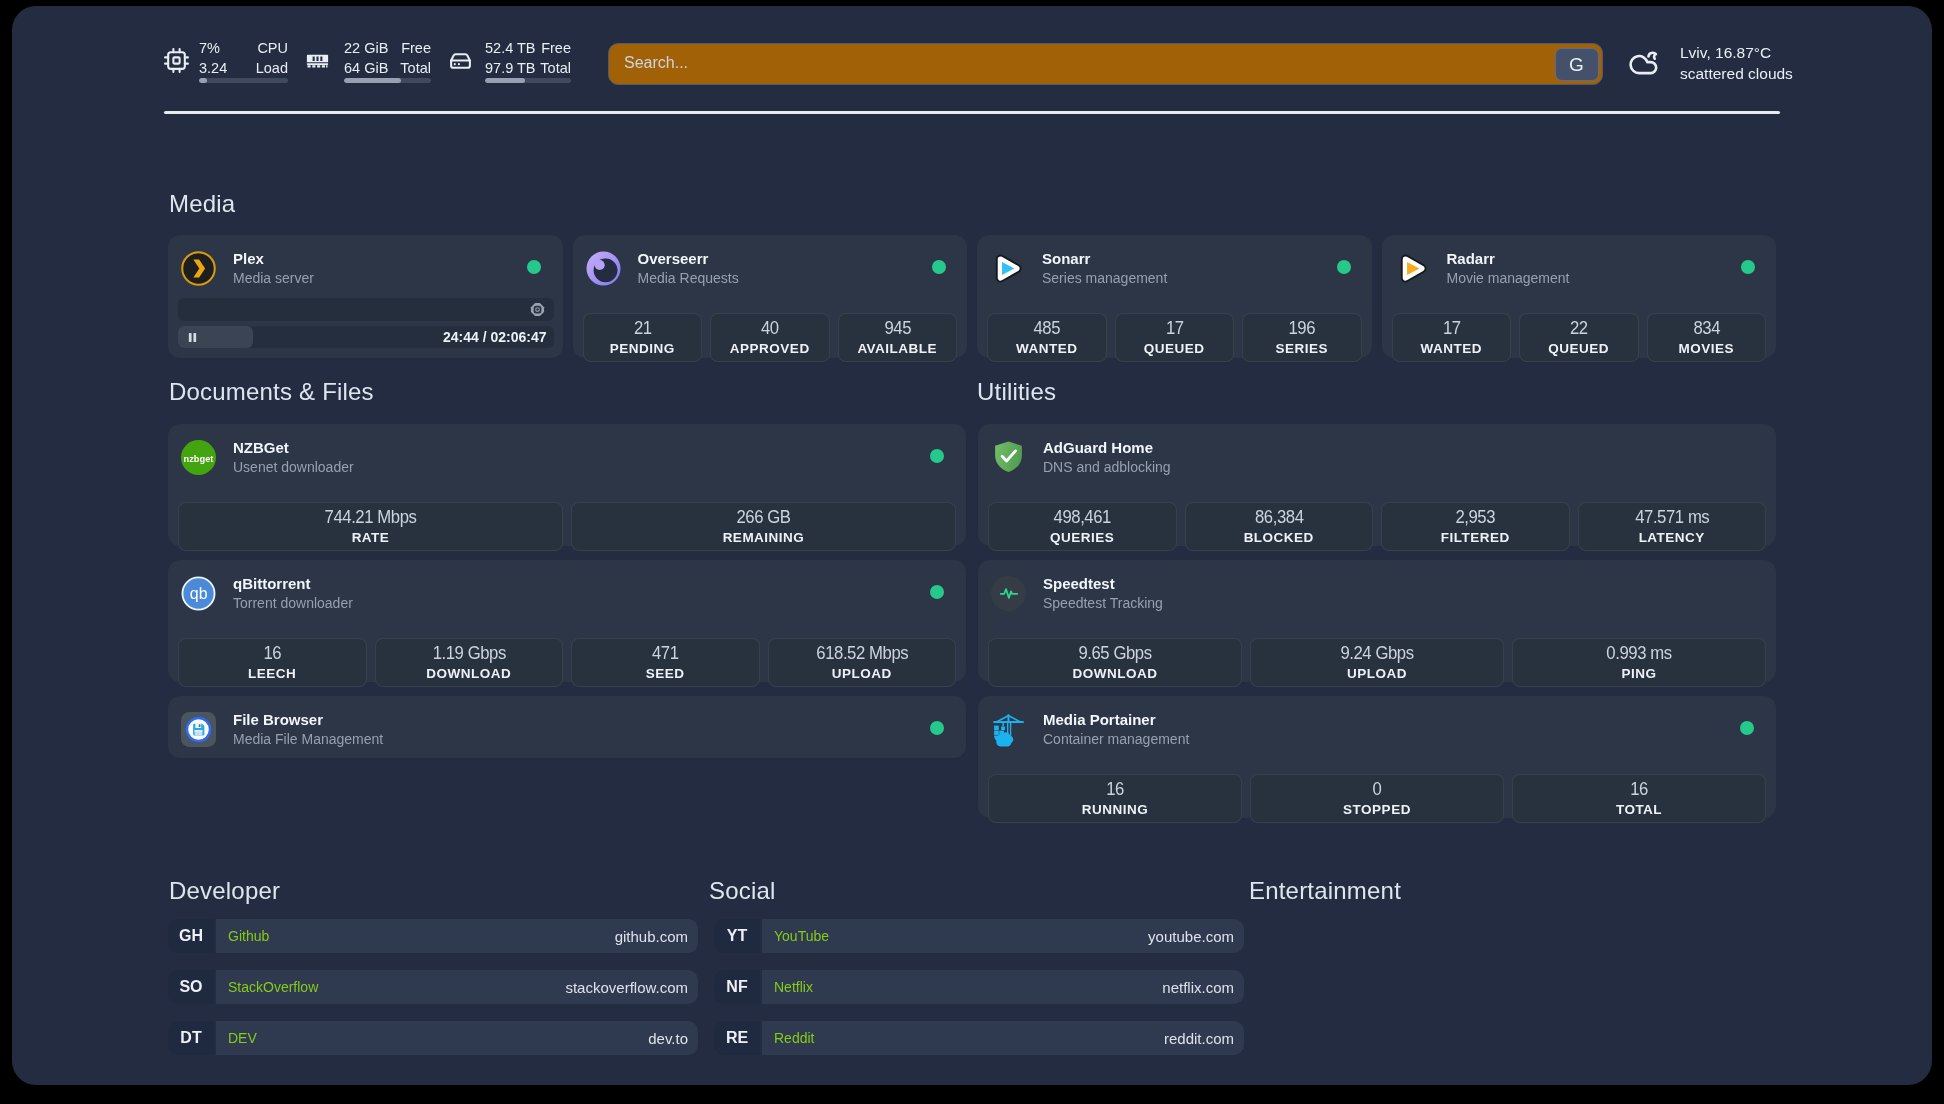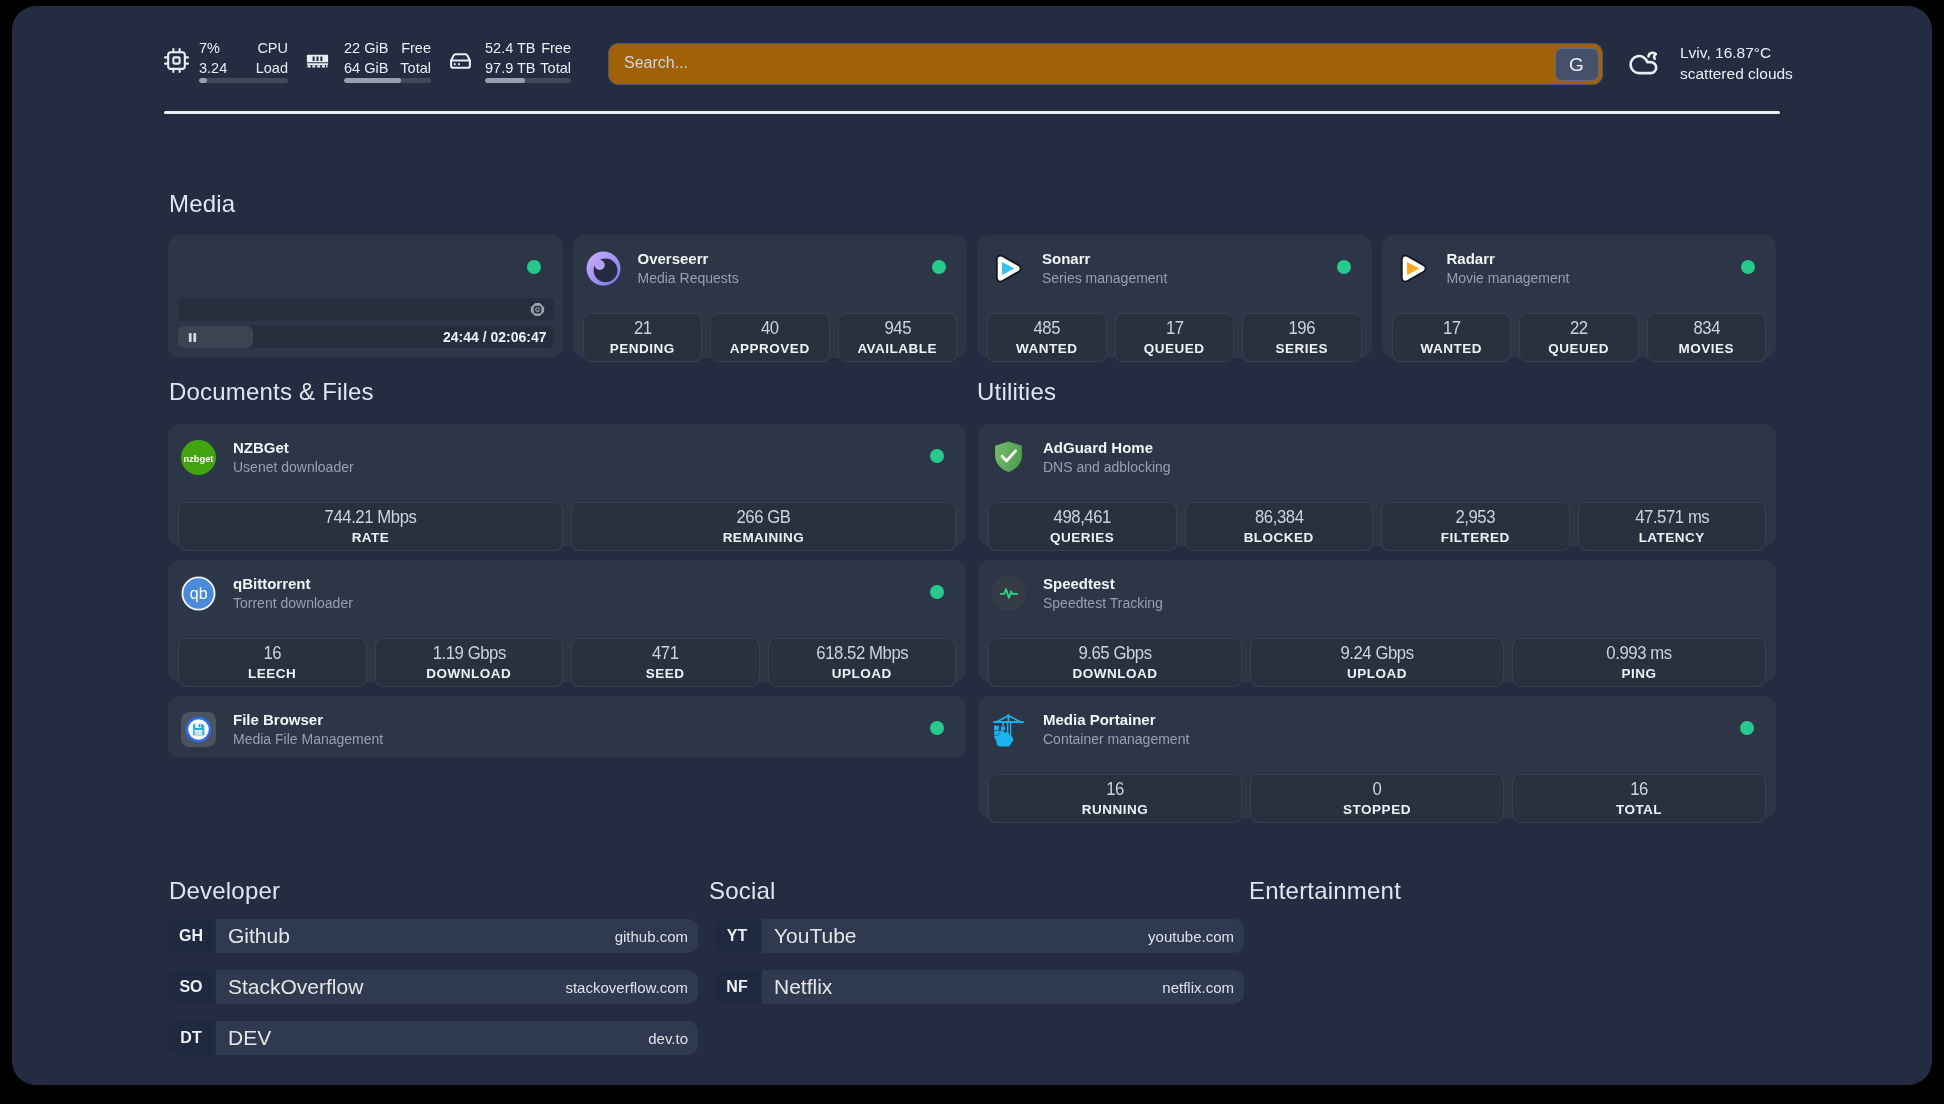--- a/index.html
+++ b/index.html
@@ -64,21 +64,21 @@
 .scard.small { height:62px; }
 
 
 .bookmarks { position:absolute; left:156px; top:913px; width:1608px; display:flex; gap:16px; }
 .bcol { width:530px; display:flex; flex-direction:column; gap:17px; }
 .brow { display:flex; height:34px; }
 .babbr { width:46px; background:#1f2940; border-radius:10px 0 0 10px; color:#edf0f6;
   font-size:16px; font-weight:600; text-align:center; line-height:34px; flex:0 0 auto; }
 .bbody { flex:1; margin-left:2px; background:#2f3950; border-radius:0 10px 10px 0;
   display:flex; justify-content:space-between; align-items:center; padding:0 10px 0 12px; }
-.bname { font-size:21px; color:#e5e5e5; }
+.bname { font-size:14px; color:#84cc16; }
 .burl { font-size:15px; color:#dde2ea; }
 </style>
 </head>
 <body>
 <div class="panel">
 
   <div class="res" style="left:152px;">
     <svg width="25" height="25" viewBox="0 0 24 24" fill="none" stroke="#e9edf4" stroke-width="2" stroke-linecap="round">
       <rect x="4" y="4" width="16" height="16" rx="2.5"></rect>
       <rect x="9" y="9" width="6" height="6" rx="1"></rect>
@@ -159,20 +159,30 @@
       <div>scattered clouds</div>
     </div>
   </div>
 
   <div class="divider"></div>
 
   <div class="stitle" style="left:157px; top:184px;">Media</div>
   <div class="mediagrid">
 
     <div class="card mcard">
+      <div class="chead">
+        <svg class="cico" viewBox="0 0 34 34">
+          <circle cx="17" cy="17" r="15.8" fill="#1d1e20" stroke="#d59a10" stroke-width="2"></circle>
+          <path d="M12 8.3 h5.6 L23.4 17 l-5.8 8.7 H12 L17.8 17 Z" fill="#eba70c"></path>
+        </svg>
+        <div class="ctxt">
+          <div class="ctitle">Plex</div>
+          <div class="csub">Media server</div>
+        </div>
+      </div>
       <div class="dot" style="right:22px;"></div>
       <div class="prow prow1">
         <div class="mtitle">Bullet Train</div>
         <svg width="15" height="15" viewBox="0 0 24 24" style="position:absolute; right:9px; top:4px;">
           <path d="M8.2 1.5 h7.6 L22.5 8.2 v7.6 L15.8 22.5 h-7.6 L1.5 15.8 v-7.6 Z" fill="#99a2b1"></path>
           <rect x="5.8" y="5.8" width="12.4" height="12.4" rx="4" fill="#2a3443"></rect>
           <rect x="8.6" y="8.6" width="6.8" height="6.8" rx="2.2" fill="#99a2b1"></rect>
           <circle cx="12" cy="12" r="2" fill="#2a3443"></circle>
         </svg>
       </div>
@@ -504,16 +514,23 @@
             <span class="burl">youtube.com</span>
           </div>
         </div>
       <div class="brow">
           <div class="babbr">NF</div>
           <div class="bbody">
             <span class="bname">Netflix</span>
             <span class="burl">netflix.com</span>
           </div>
         </div>
+      <div class="brow">
+          <div class="babbr">RE</div>
+          <div class="bbody">
+            <span class="bname">Reddit</span>
+            <span class="burl">reddit.com</span>
+          </div>
+        </div>
     </div>
   </div>
 
 </div>
 
 </body></html>

